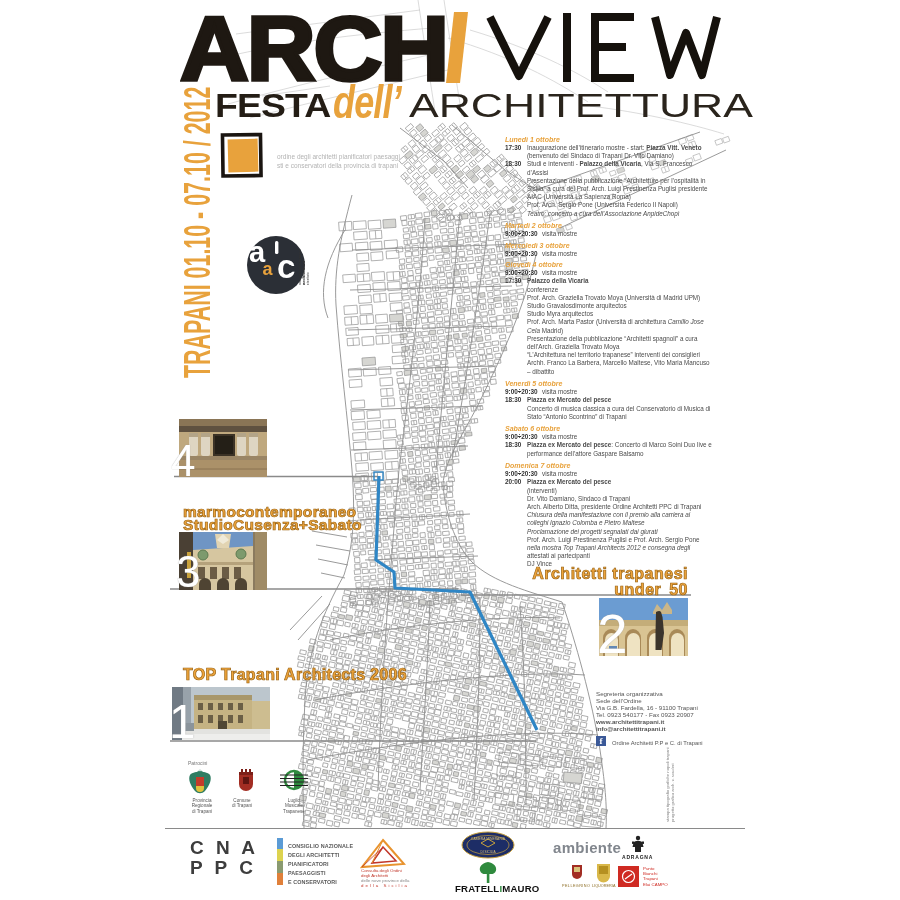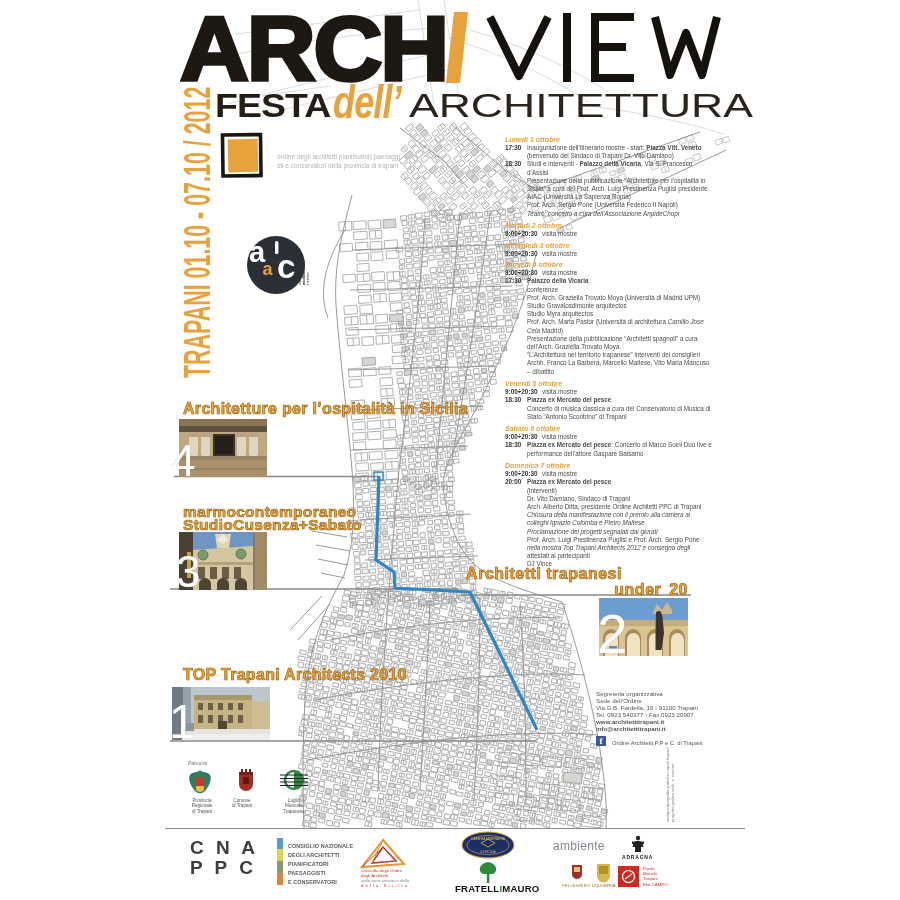--- a/index.html
+++ b/index.html
@@ -128,26 +128,25 @@
 <text x="2" y="27" font-size="29" font-weight="bold" fill="#fff" font-family="Liberation Sans">a</text>
 <rect x="28" y="6" width="3.4" height="13" rx="1.5" fill="#fff"></rect>
 <text x="15.5" y="40" font-size="18" font-weight="bold" fill="#e8a23c" font-family="Liberation Sans">a</text>
 <text x="30" y="43" font-size="33" font-weight="bold" fill="#fff" font-family="Liberation Sans">c</text>
 <circle cx="42" cy="34" r="4.2" fill="#2b2f36"></circle>
 <text x="53.5" y="50" font-size="3.4" fill="#333" transform="rotate(-90 53.5 50)" font-family="Liberation Sans">associazione trapanese</text>
 <text x="58" y="50" font-size="4.4" font-weight="bold" fill="#333" transform="rotate(-90 58 50)" font-family="Liberation Sans">architettura</text>
 <text x="62" y="50" font-size="2.8" fill="#333" transform="rotate(-90 62 50)" font-family="Liberation Sans">e territorio</text>
 </svg>
 
-<div class="bigt" style="left:183px;top:400px;font-size:16px">Architetture per l’ospitalità in Sicilia</div>
 <div class="bigt" style="left:183px;top:503px;font-size:15.5px">marmocontemporaneo</div>
 <div class="bigt" style="left:183px;top:516px;font-size:15.5px">StudioCusenza+Sabato</div>
-<div class="bigt" style="left:400px;top:565px;font-size:16px;width:288px;text-align:center;letter-spacing:0.5px">Architetti trapanesi</div>
-<div class="bigt" style="left:400px;top:581px;font-size:16px;width:288px;text-align:right;letter-spacing:0.5px;word-spacing:3px">under 20</div>
-<div class="bigt" style="left:183px;top:666px;font-size:16px">TOP Trapani Architects 2010</div>
+<div class="bigt" style="left:400px;top:565px;font-size:16px;width:288px;text-align:right;letter-spacing:0.5px">Architetti trapanesi</div>
+<div class="bigt" style="left:400px;top:581px;font-size:16px;width:288px;text-align:right;letter-spacing:0.5px;word-spacing:3px">under 50</div>
+<div class="bigt" style="left:183px;top:666px;font-size:16px">TOP Trapani Architects 2006</div>
 
 <svg class="ph" style="left:179px;top:419px" width="88" height="58">
 <rect width="88" height="58" fill="#b49e78"></rect>
 <rect x="0" y="0" width="88" height="7" fill="#8a7556"></rect>
 <rect x="0" y="7" width="88" height="6" fill="#5f5140"></rect>
 <rect x="0" y="13" width="88" height="24" fill="#bfa87e"></rect>
 <rect x="34" y="15" width="22" height="22" fill="#3b3226"></rect>
 <rect x="36" y="17" width="18" height="18" fill="#241f17"></rect>
 <g fill="#ded5c2">
 <rect x="10" y="14" width="9" height="23" rx="2"></rect>
@@ -351,21 +350,21 @@
 <ellipse cx="27" cy="14" rx="21" ry="9.5" fill="none" stroke="#c9a23c" stroke-width="0.7"></ellipse>
 <path d="M20,12 l7,-4 7,4 -7,4 z" fill="none" stroke="#c9a23c" stroke-width="1"></path>
 <text x="27" y="9" text-anchor="middle" font-size="3.4" fill="#d9c27a" font-family="Liberation Sans">CAMERA MINERARIA</text>
 <text x="27" y="21.5" text-anchor="middle" font-size="3.2" fill="#d9c27a" font-family="Liberation Sans">DI SICILIA</text>
 </svg>
 <svg class="abs" style="left:476px;top:861px" width="26" height="24">
 <path d="M12,1 C18,2 21,6 20,9.5 C19,13 16,13.5 12,12.8 C8,13.5 5,13 4,9.5 C3,6 6,2 12,1 Z" fill="#2f8a3e"></path>
 <rect x="10.8" y="9" width="2.6" height="13" fill="#2f8a3e"></rect>
 </svg>
 <div class="abs" style="left:455px;top:883px;font-size:9.6px;font-weight:bold;color:#111;font-family:'Liberation Sans',sans-serif;letter-spacing:0.2px">FRATELL<span style="color:#2f8a3e">I</span>MAURO</div>
-<div class="abs" style="left:553px;top:839px;font-size:12px;color:#81868d;font-weight:normal;letter-spacing:0.3px;font-family:'Liberation Sans',sans-serif">ambiente</div>
+<div class="abs" style="left:553px;top:839px;font-size:15px;color:#81868d;font-weight:bold;letter-spacing:0.3px;font-family:'Liberation Sans',sans-serif">ambiente</div>
 <svg class="abs" style="left:630px;top:835px" width="16" height="18">
 <circle cx="8" cy="3" r="2.2" fill="#222"></circle>
 <path d="M3.5,8 C5,5 11,5 12.5,8 L13.5,12 L11,12 L11,17 L5,17 L5,12 L2.5,12 Z" fill="#222"></path>
 <rect x="2" y="6.5" width="2.4" height="2.4" fill="#222"></rect>
       <rect x="11.6" y="6.5" width="2.4" height="2.4" fill="#222"></rect>
 </svg>
 <div class="abs" style="left:622px;top:854px;font-size:5px;font-weight:bold;color:#222;letter-spacing:0.8px">ADRAGNA</div>
 <svg class="abs" style="left:564px;top:864px" width="50" height="26">
 <path d="M8,1 h10 v9 a5 5 0 0 1 -10 0 Z" fill="#a22d23"></path>
 <path d="M10,3 h6 v5 h-6 Z" fill="#d9c27a"></path>

